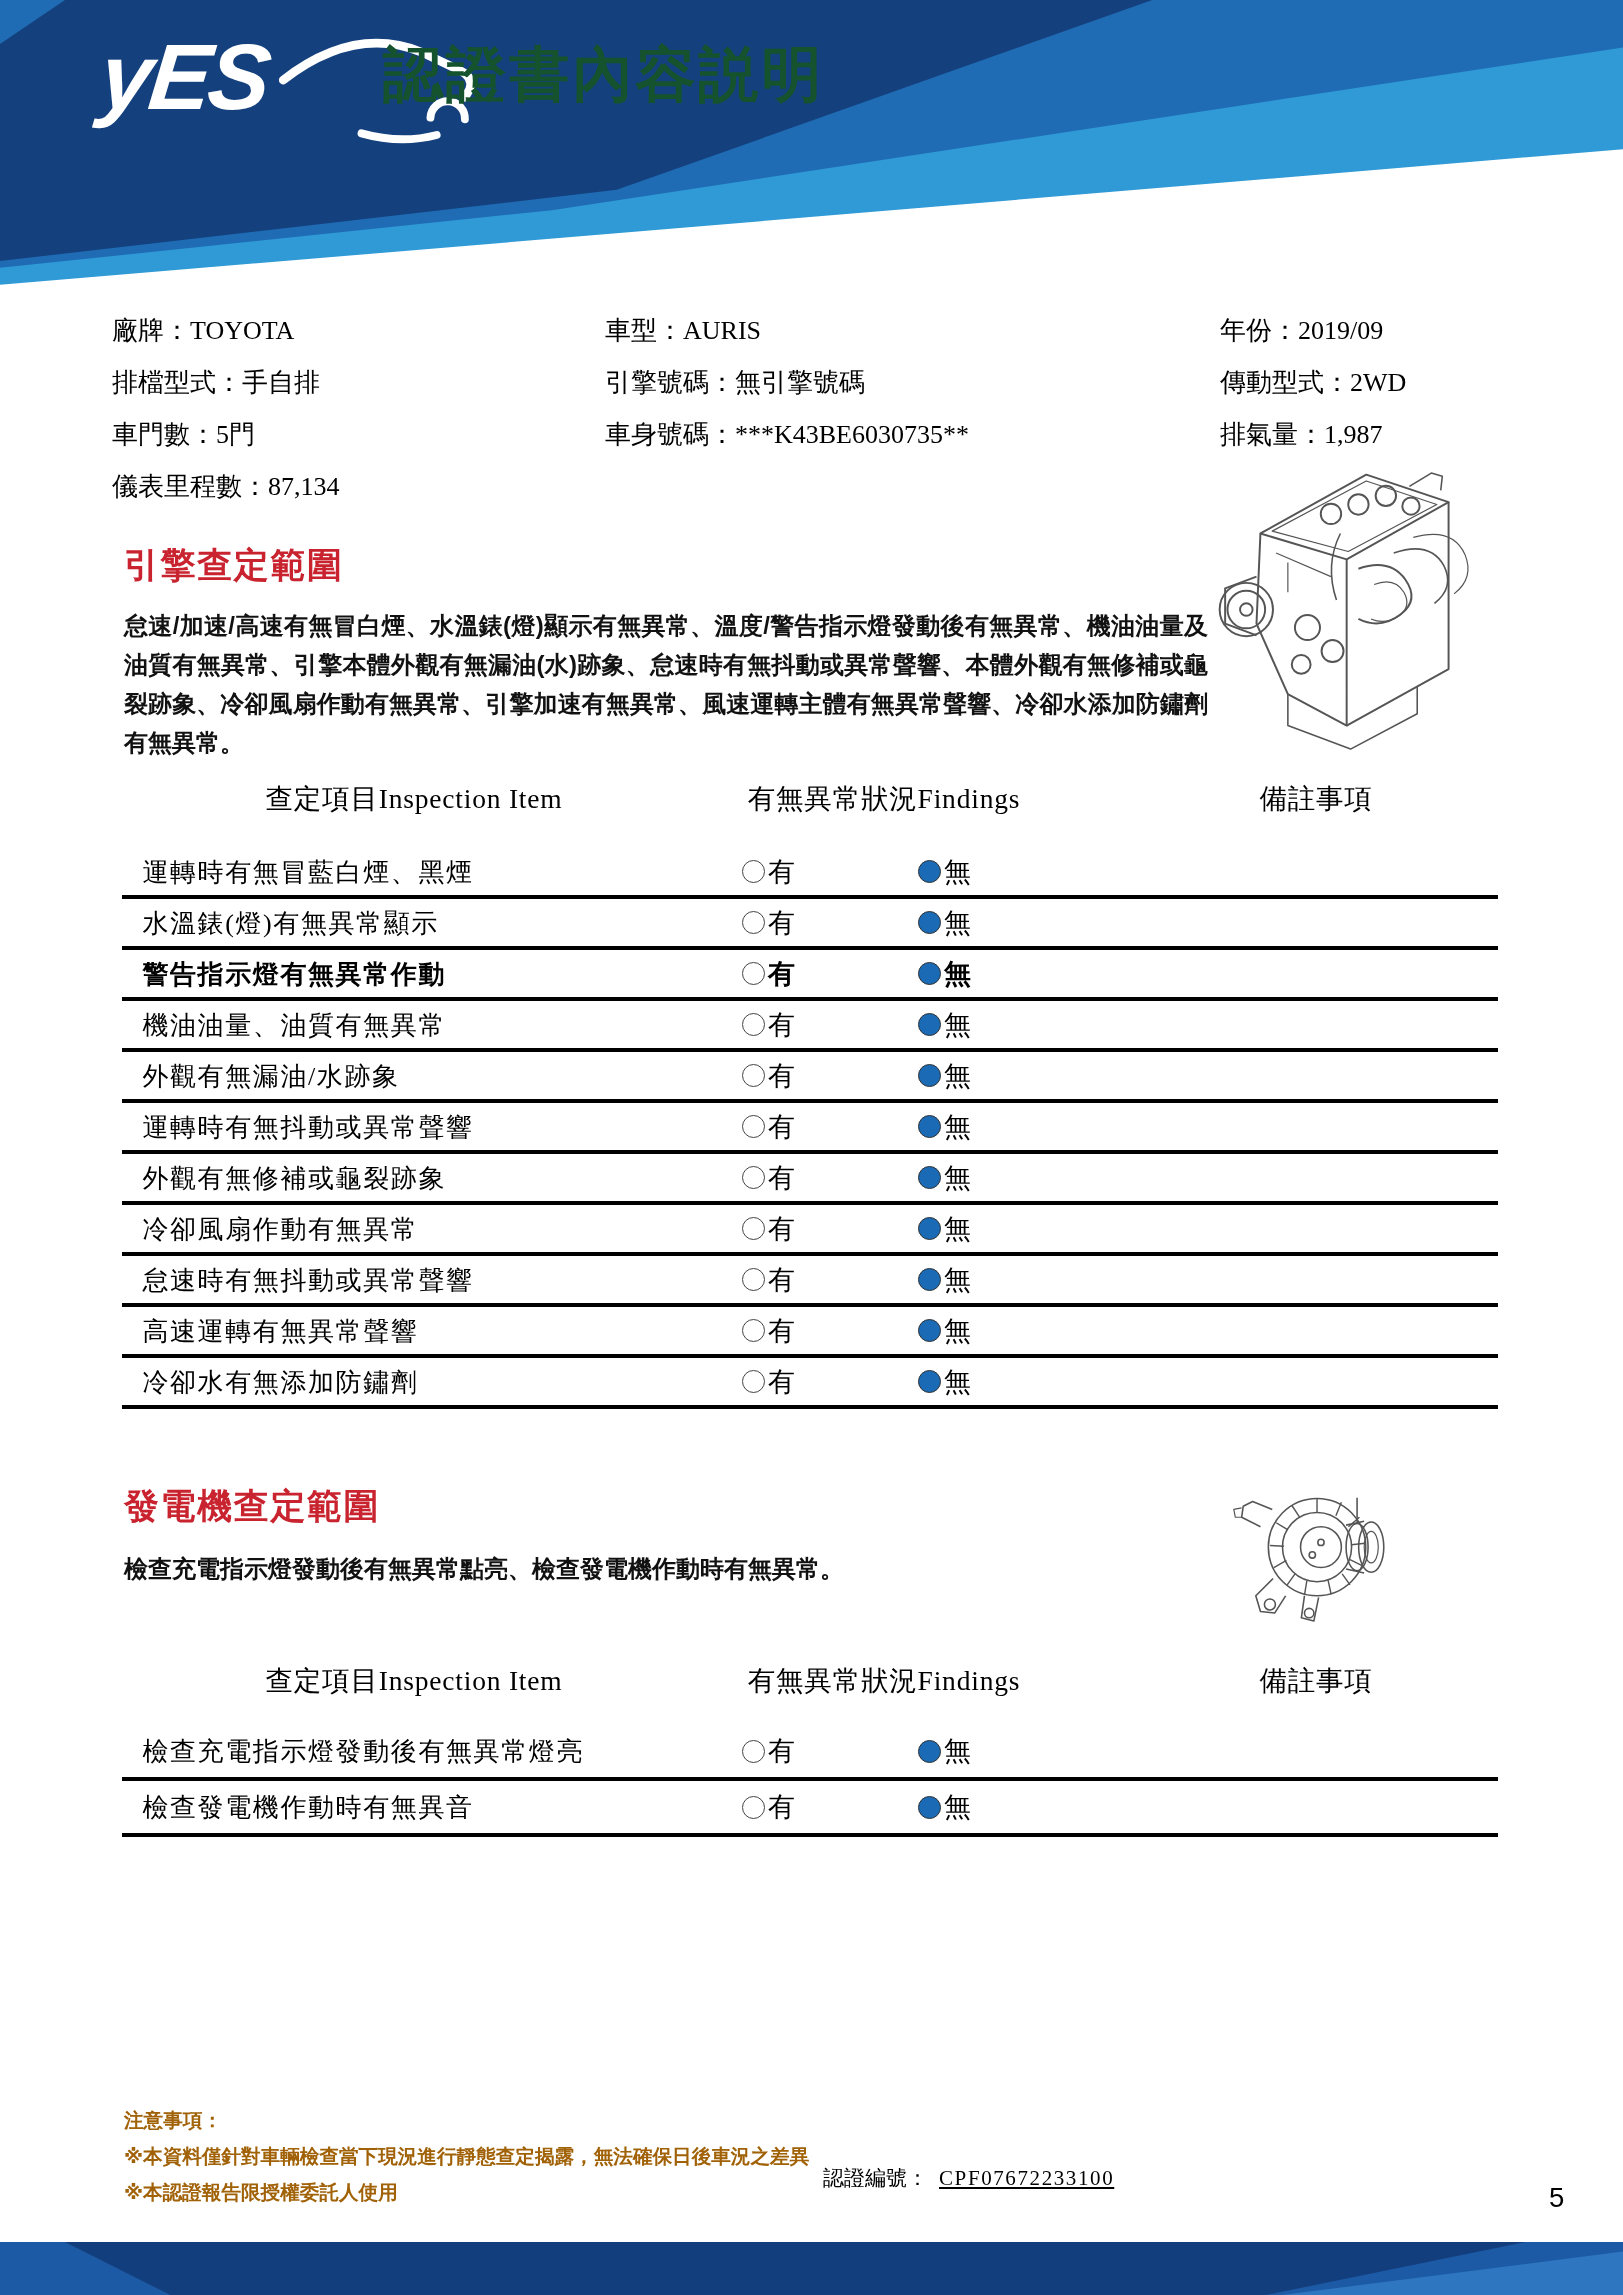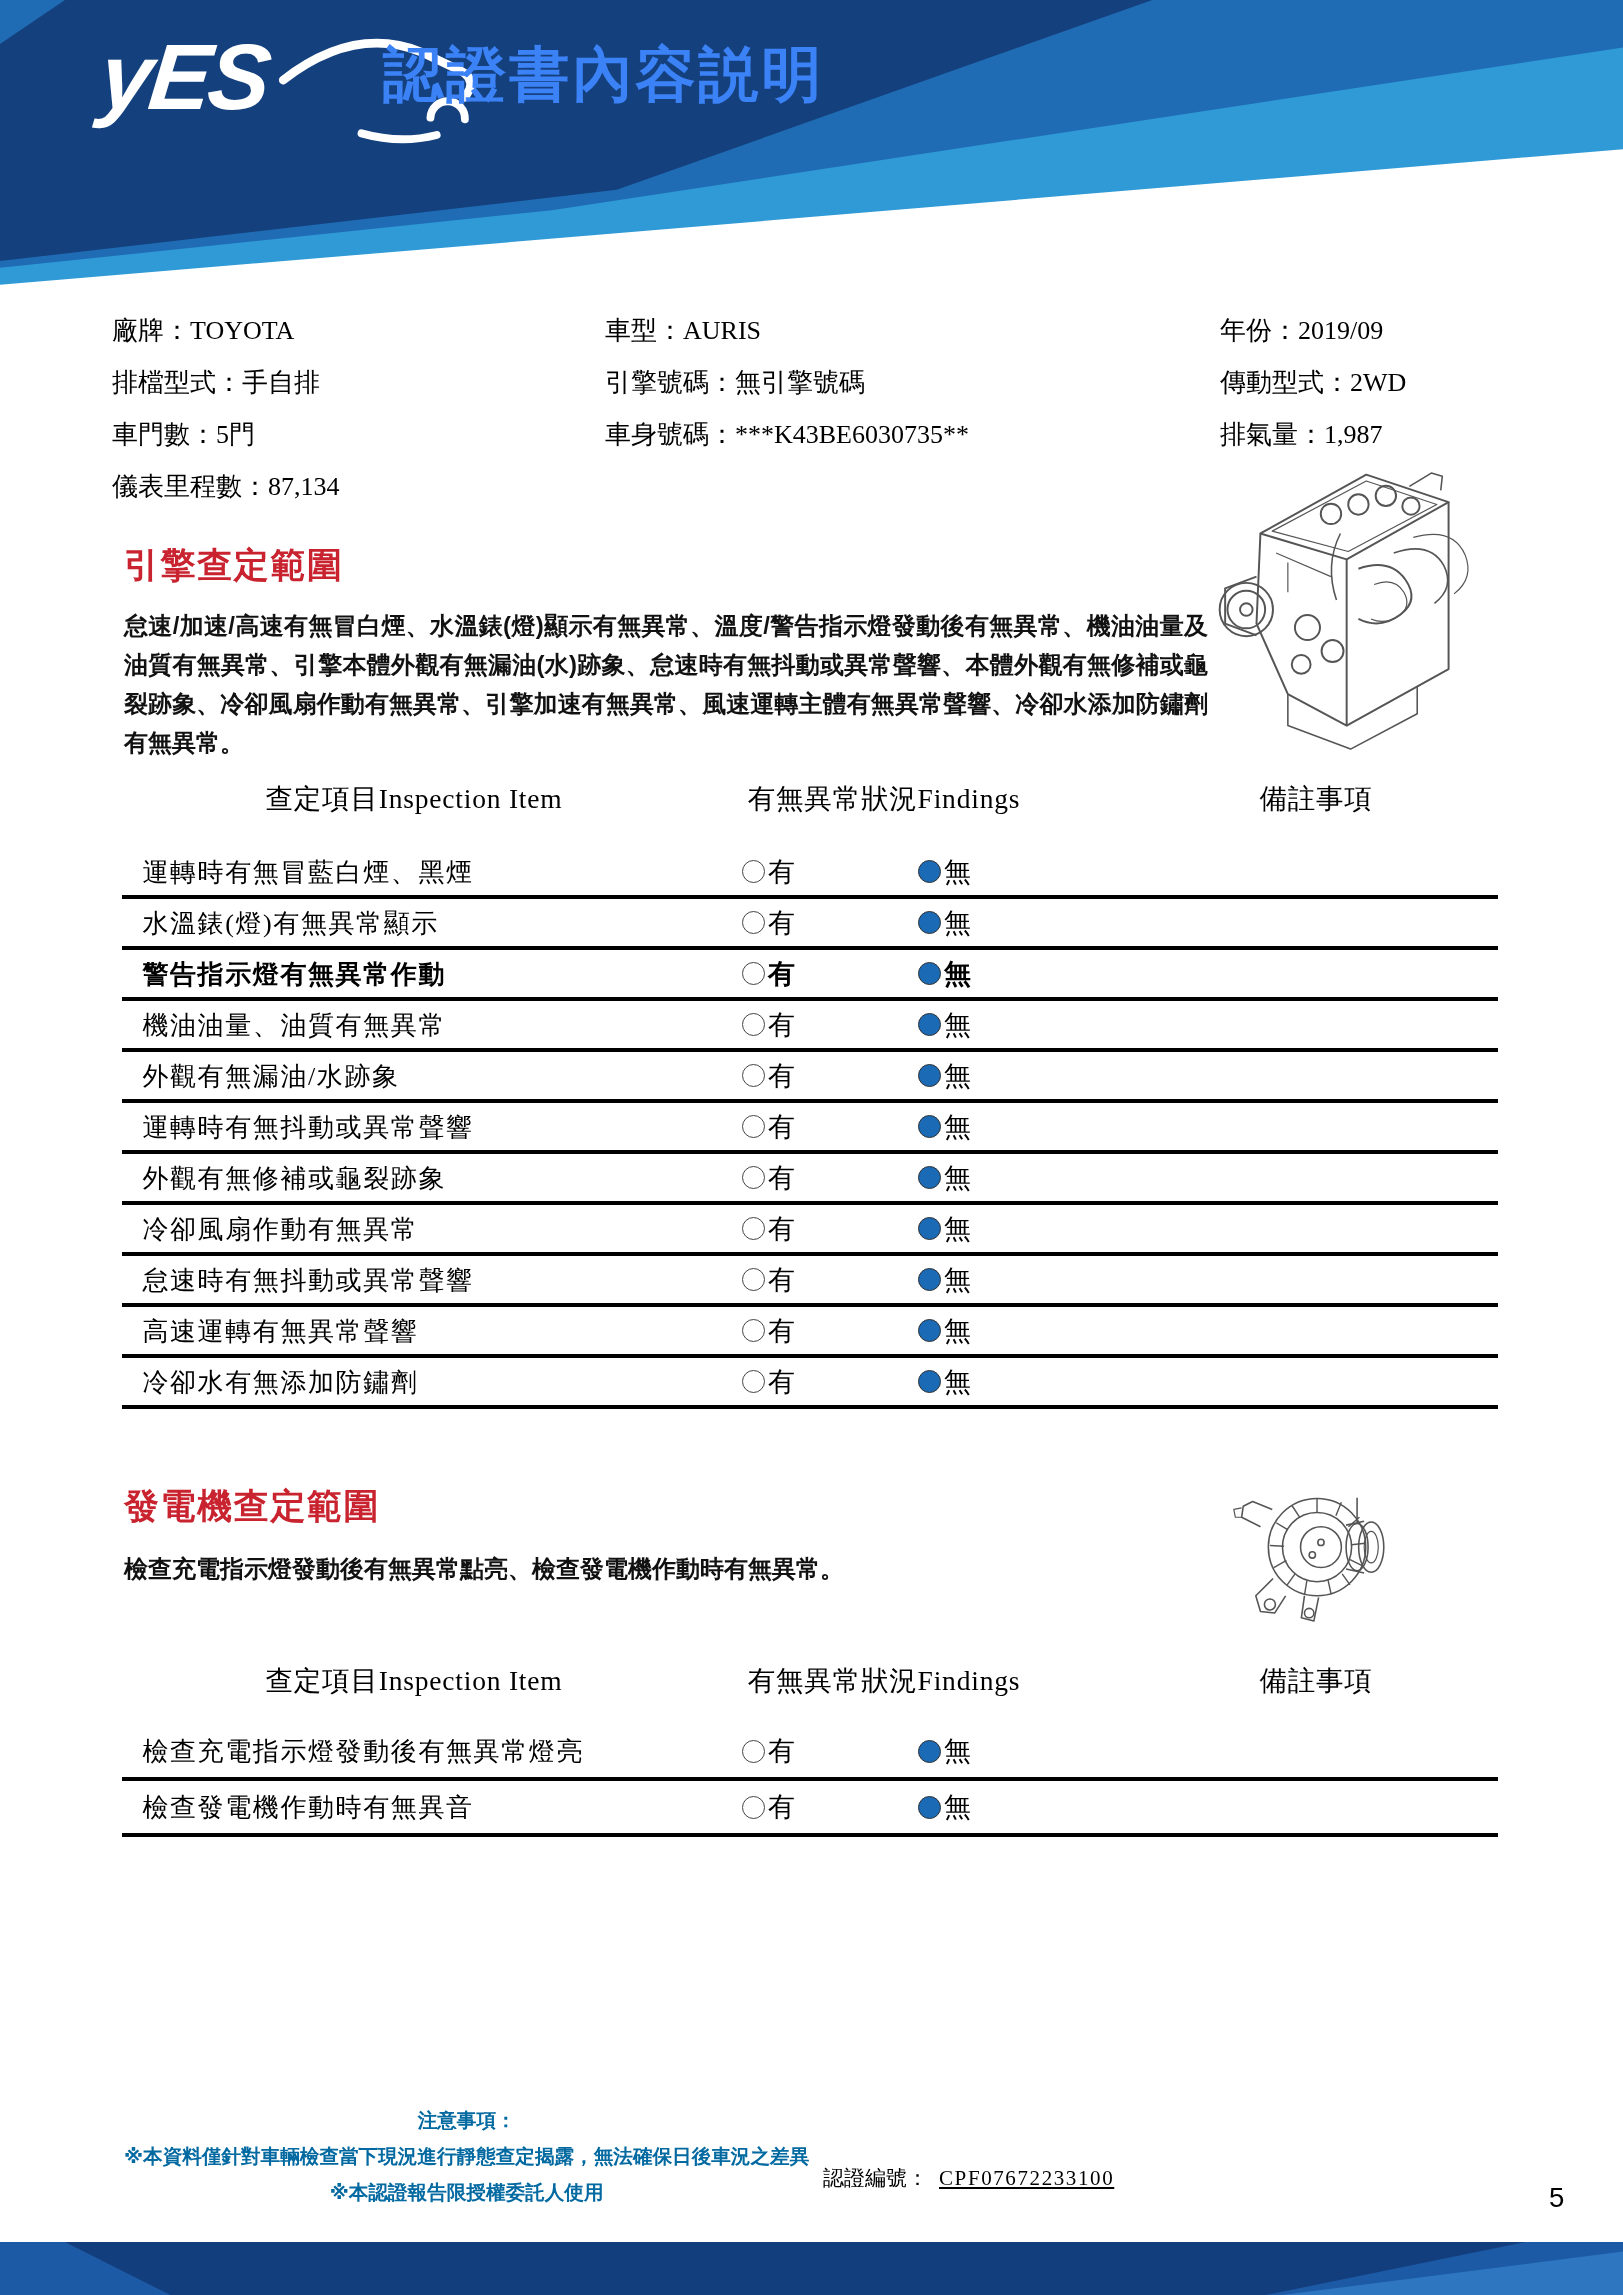--- a/index.html
+++ b/index.html
@@ -12,21 +12,21 @@
   .hdr-light1{background:#2f9ad6;clip-path:polygon(0 76%,100% 4%,100% 44%,0 84%);}
   .hdr-light2{background:#2f9ad6;clip-path:polygon(74% 0,100% 0,100% 30%);}
   .hdr-med{background:#1f6cb5;clip-path:polygon(0 0,100% 0,100% 14%,34% 62%,0 79%);}
   .hdr-dark{background:#14417e;clip-path:polygon(4% 0,71% 0,38% 56%,0 77%,0 13%);}
   .logo{position:absolute;left:101px;top:28px;width:377px;height:118px;color:#fff;}
   .logo-text{position:absolute;left:0;top:6.3px;font-family:"Liberation Sans","DejaVu Sans",sans-serif;
              font-style:italic;font-weight:900;font-size:93px;line-height:86px;letter-spacing:-3.1px;
              transform:skewX(-6deg);}
   .logo-car{position:absolute;left:166px;top:-9.4px;}
   .hdr-title{position:absolute;left:383px;top:35px;font-family:"Liberation Sans","DejaVu Sans",sans-serif;
-             font-weight:900;font-size:60px;color:#3b82f6;letter-spacing:3.1px;white-space:nowrap;}
+             font-weight:900;font-size:60px;color:#14532d;letter-spacing:3.1px;white-space:nowrap;}
 
   
   .vinfo{position:absolute;top:305px;left:0;width:1623px;font-size:26px;line-height:52px;}
   .vcol{position:absolute;top:0;white-space:nowrap;}
   .vcol.c1{left:112px;}
   .vcol.c2{left:605px;}
   .vcol.c3{left:1220px;}
 
   
   .sec-head{position:absolute;left:124px;font-family:"Liberation Sans","DejaVu Sans",sans-serif;
@@ -47,21 +47,21 @@
   .rdot{width:23px;height:23px;border-radius:50%;border:1.6px solid #444;background:#fff;box-sizing:border-box;}
   .radio.sel .rdot{background:#1a6ab5;border-color:#333;box-shadow:inset 0 0 0 1.6px #fff0;}
   .rlabel{font-size:27px;}
 
   
   .illus{position:absolute;}
   .illus svg{display:block;}
 
   
   .notes{position:absolute;left:124px;top:2102px;font-family:"Liberation Sans","DejaVu Sans",sans-serif;
-         font-weight:900;font-size:19.6px;line-height:36px;color:#0369a1;white-space:nowrap;text-align:center;}
+         font-weight:900;font-size:19.6px;line-height:36px;color:#a16207;white-space:nowrap;}
   .cert{position:absolute;left:823px;top:2164px;font-size:21px;white-space:nowrap;}
   .cert .num{text-decoration:underline;letter-spacing:1.6px;padding:0 11px;text-align:right;}
   .pagenum{position:absolute;left:1549px;top:2182px;font-size:27.5px;
            font-family:"Liberation Sans","DejaVu Sans",sans-serif;}
 
   
   .ftr{position:absolute;left:0;bottom:0;width:1623px;height:53px;background:#1d5aa6;}
   .ftr .layer{position:absolute;inset:0;}
   .ftr-dark{background:#133e7e;clip-path:polygon(4% 0,94% 0,78% 100%,10.5% 100%);}
   .ftr-light{background:#2e77c0;clip-path:polygon(100% 18%,100% 100%,79% 100%);}

